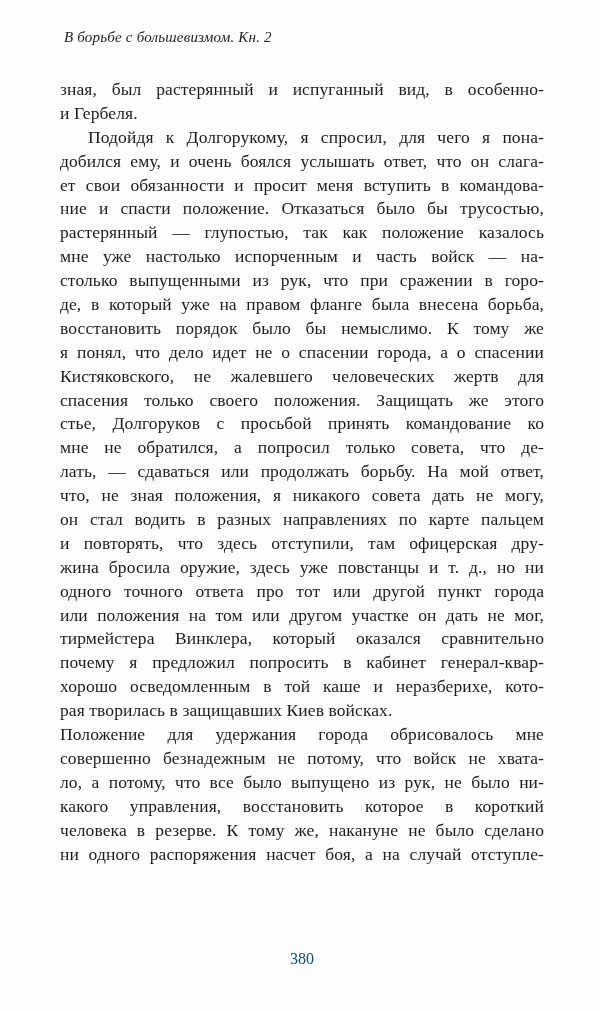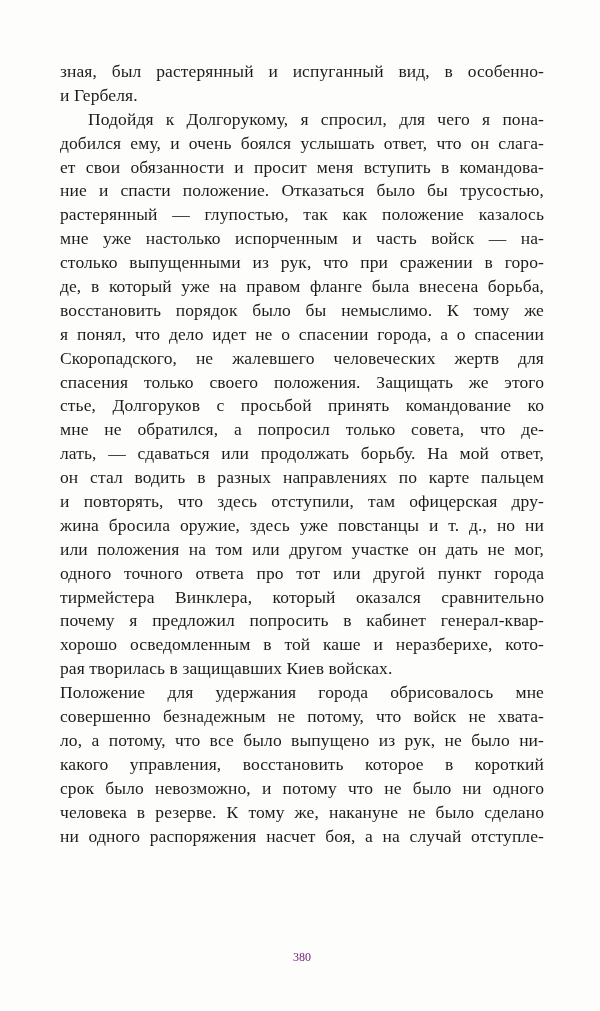--- a/index.html
+++ b/index.html
@@ -51,60 +51,61 @@
   }
   .line.indent {
     text-indent: 28px;
   }
   .page-number {
     position: absolute;
     left: 60px;
     right: 56px;
     top: 950px;
     text-align: center;
-    font-size: 12px;
-    color: #701a75;
+    font-size: 16px;
+    color: #0c4a6e;
     font-family: Liberation Serif, serif;
   }
 </style>
 </head>
 <body>
 
 <div class="page">
+  <div class="running-head">В борьбе с большевизмом. Кн. 2</div>
 
   <div class="text-block">
       <div class="line justified">зная, был растерянный и испуганный вид, в особенно-</div>
       <div class="line no-justify">и Гербеля.</div>
       <div class="line justified indent">Подойдя к Долгорукому, я спросил, для чего я пона-</div>
       <div class="line justified">добился ему, и очень боялся услышать ответ, что он слага-</div>
       <div class="line justified">ет свои обязанности и просит меня вступить в командова-</div>
       <div class="line justified">ние и спасти положение. Отказаться было бы трусостью,</div>
       <div class="line justified">растерянный — глупостью, так как положение казалось</div>
       <div class="line justified">мне уже настолько испорченным и часть войск — на-</div>
       <div class="line justified">столько выпущенными из рук, что при сражении в горо-</div>
       <div class="line justified">де, в который уже на правом фланге была внесена борьба,</div>
       <div class="line justified">восстановить порядок было бы немыслимо. К тому же</div>
       <div class="line justified">я понял, что дело идет не о спасении города, а о спасении</div>
-      <div class="line justified">Скоропадского, не жалевшего человеческих жертв для</div>
+      <div class="line justified">Кистяковского, не жалевшего человеческих жертв для</div>
       <div class="line justified">спасения только своего положения. Защищать же этого</div>
       <div class="line justified">стье, Долгоруков с просьбой принять командование ко</div>
       <div class="line justified">мне не обратился, а попросил только совета, что де-</div>
       <div class="line justified">лать, — сдаваться или продолжать борьбу. На мой ответ,</div>
+      <div class="line justified">что, не зная положения, я никакого совета дать не могу,</div>
       <div class="line justified">он стал водить в разных направлениях по карте пальцем</div>
       <div class="line justified">и повторять, что здесь отступили, там офицерская дру-</div>
       <div class="line justified">жина бросила оружие, здесь уже повстанцы и т. д., но ни</div>
+      <div class="line justified">одного точного ответа про тот или другой пункт города</div>
       <div class="line justified">или положения на том или другом участке он дать не мог,</div>
-      <div class="line justified">одного точного ответа про тот или другой пункт города</div>
       <div class="line justified">тирмейстера Винклера, который оказался сравнительно</div>
       <div class="line justified">почему я предложил попросить в кабинет генерал-квар-</div>
       <div class="line justified">хорошо осведомленным в той каше и неразберихе, кото-</div>
       <div class="line no-justify">рая творилась в защищавших Киев войсках.</div>
       <div class="line justified">Положение для удержания города обрисовалось мне</div>
       <div class="line justified">совершенно безнадежным не потому, что войск не хвата-</div>
       <div class="line justified">ло, а потому, что все было выпущено из рук, не было ни-</div>
       <div class="line justified">какого управления, восстановить которое в короткий</div>
-      <div class="line justified">срок было невозможно, и потому что не было ни одного</div>
       <div class="line justified">человека в резерве. К тому же, накануне не было сделано</div>
       <div class="line justified">ни одного распоряжения насчет боя, а на случай отступле-</div>
     </div>
 
   <div class="page-number">380</div>
 </div>
 
 </body></html>

